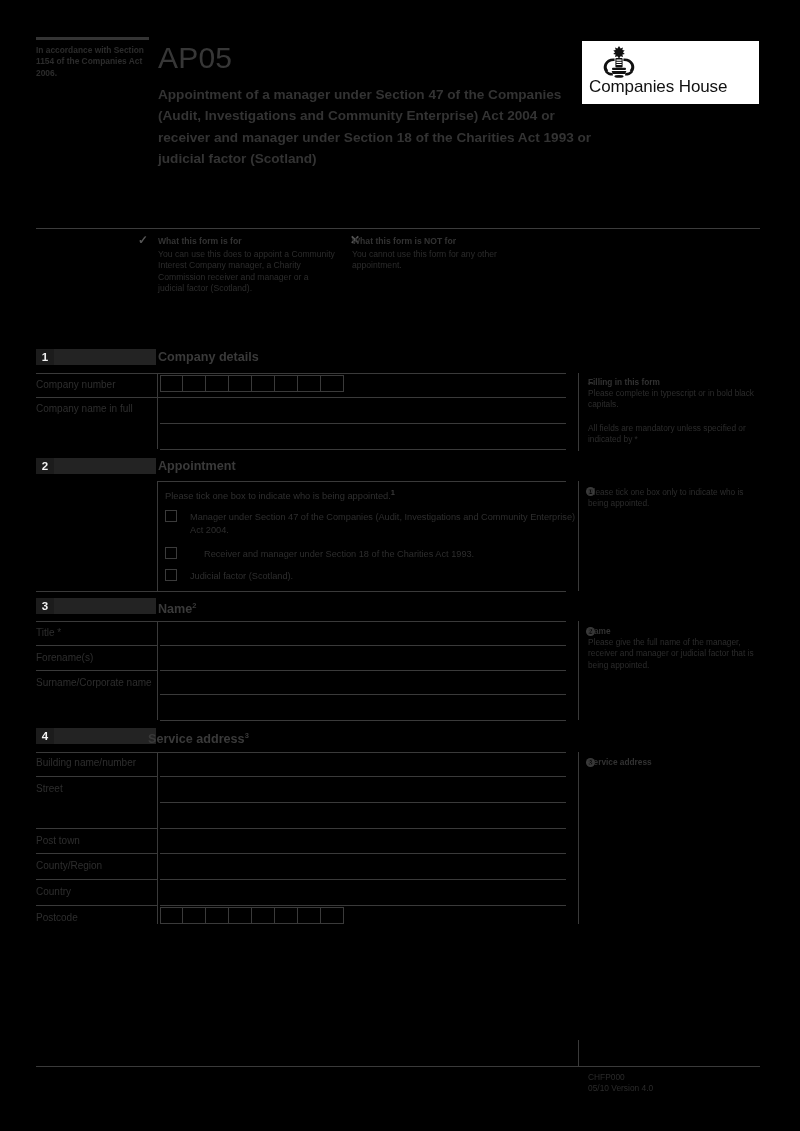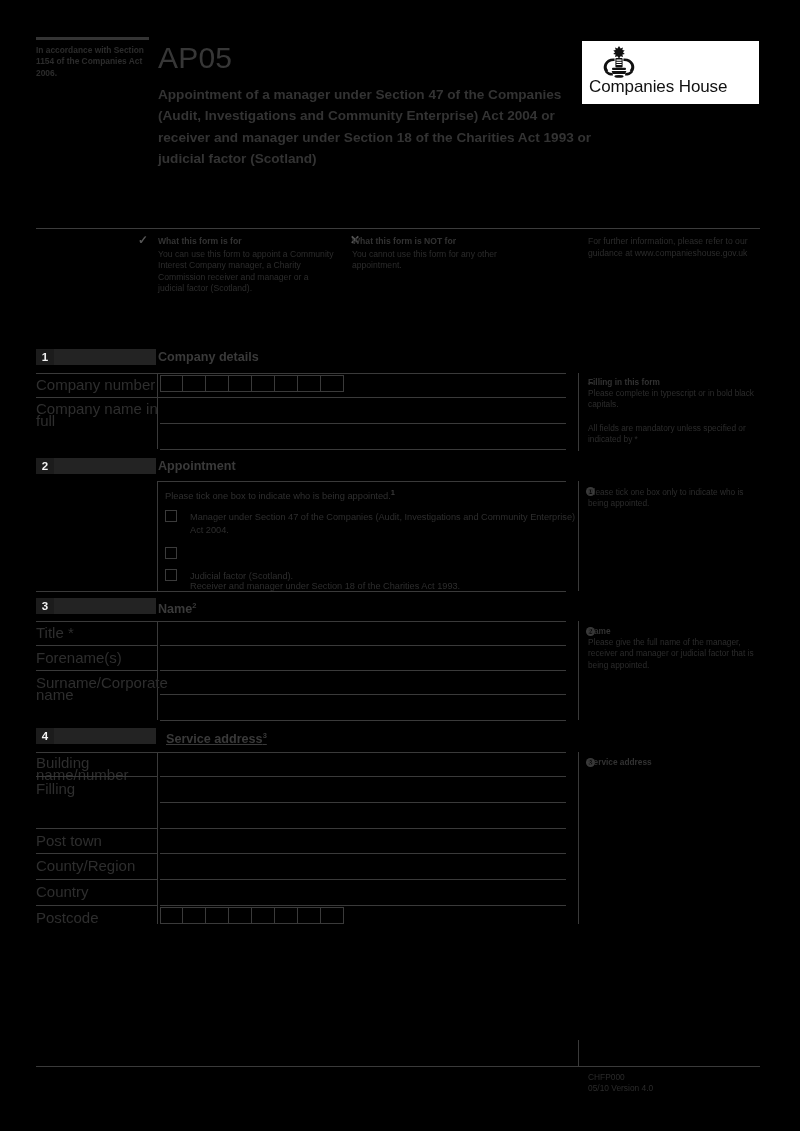--- a/index.html
+++ b/index.html
@@ -71,21 +71,21 @@
   .sec-title {
     position: absolute; font-size: 12.6px; font-weight: bold; color: #3a3a3a;
     line-height: 16px;
   }
   .sup {
     font-size: 7.5px; vertical-align: super; font-weight: bold; color: #3a3a3a;
   }
 
   
   .fld-label {
-    position: absolute; font-size: 15px; line-height: 12px; color: #2e2e2e;
+    position: absolute; font-size: 10px; line-height: 12px; color: #2e2e2e;
     width: 122px;
   }
   .fld-line { position: absolute; height: 1px; background: #3a3a3a; }
   .fld-vert { position: absolute; width: 1px; background: #3a3a3a; }
 
   
   .charbox-row { position: absolute; display: flex; }
   .charbox {
     width: 23px; height: 17px;
     border: 1px solid #3a3a3a; border-left: none;
@@ -157,32 +157,29 @@
       </g>
     </svg>
     <div class="logo-text">Companies House</div>
   </div>
 
   <div class="rule info-rule"></div>
 
   <div class="info-ic" style="left:138px; top:234px;">✓</div>
   <div class="info-col" style="left:158px; top:236px; width:178px;">
     <span class="info-head">What this form is for</span>
-    <span>You can use this form to appoint a Community Interest Company manager, a Charity Commission receiver and manager or a judicial factor (Scotland).</span>
+    <span>You can use this does to appoint a Community Interest Company manager, a Charity Commission receiver and manager or a judicial factor (Scotland).</span>
   </div>
 
   <div class="info-ic" style="left:350px; top:234px;">✕</div>
   <div class="info-col" style="left:352px; top:236px; width:190px;">
     <span class="info-head">What this form is NOT for</span>
     <span>You cannot use this form for any other appointment.</span>
   </div>
 
-  <div class="info-col" style="left:588px; top:236px; width:172px;">
-    <span>For further information, please refer to our guidance at www.companieshouse.gov.uk</span>
-  </div>
 
   <div class="sec-bar" style="left:36px; top:349px; width:120px;"></div>
   <div class="sec-num" style="left:36px; top:349px;">1</div>
   <div class="sec-title" style="left:158px; top:349px;">Company details</div>
 
   <div class="rule" style="left:36px; top:373px; width:530px;"></div>
   <div class="fld-vert" style="left:157px; top:373px; height:76px;"></div>
 
   <div class="fld-label" style="left:36px; top:379px;">Company number</div>
   <div class="charbox-row" style="left:160px; top:375px;">
@@ -209,21 +206,21 @@
   <div class="fld-vert" style="left:157px; top:481px; height:110px;"></div>
 
   <div class="cb-intro" style="left:165px; top:487px;">
     <span>Please tick one box to indicate who is being appointed.</span><span class="sup">1</span>
   </div>
 
   <div class="cbx" style="left:165px; top:510px;"></div>
   <div class="cb-text" style="left:190px; top:511px;">Manager under Section 47 of the Companies (Audit, Investigations and Community Enterprise) Act 2004.</div>
 
   <div class="cbx" style="left:165px; top:547px;"></div>
-  <div class="cb-text" style="left:190px; top:548px;margin-top:32px;">Receiver and manager under Section 18 of the Charities Act 1993.</div>
+  <div class="cb-text" style="left:204px; top:548px;">Receiver and manager under Section 18 of the Charities Act 1993.</div>
 
   <div class="cbx" style="left:165px; top:569px;"></div>
   <div class="cb-text" style="left:190px; top:570px;">Judicial factor (Scotland).</div>
 
   <div class="rule" style="left:36px; top:591px; width:530px;"></div>
 
   <div class="sec-bar" style="left:36px; top:598px; width:120px;"></div>
   <div class="sec-num" style="left:36px; top:598px;">3</div>
   <div class="sec-title" style="left:158px; top:598px;">
     <span>Name</span><span class="sup">2</span>
@@ -239,32 +236,32 @@
   <div class="fld-label" style="left:36px; top:652px;">Forename(s)</div>
   <div class="fld-line" style="left:160px; top:670px; width:406px;"></div>
   <div class="rule" style="left:36px; top:670px; width:121px;"></div>
 
   <div class="fld-label" style="left:36px; top:677px;">Surname/Corporate name</div>
   <div class="fld-line" style="left:160px; top:694px; width:406px;"></div>
   <div class="fld-line" style="left:160px; top:720px; width:406px;"></div>
 
   <div class="sec-bar" style="left:36px; top:728px; width:120px;"></div>
   <div class="sec-num" style="left:36px; top:728px;">4</div>
-  <div class="sec-title" style="left:166px; top:728px;text-decoration:underline;">
+  <div class="sec-title" style="left:148px; top:728px;">
     <span>Service address</span><span class="sup">3</span>
   </div>
 
   <div class="rule" style="left:36px; top:752px; width:530px;"></div>
   <div class="fld-vert" style="left:157px; top:752px; height:172px;"></div>
 
   <div class="fld-label" style="left:36px; top:757px;">Building name/number</div>
   <div class="fld-line" style="left:160px; top:776px; width:406px;"></div>
   <div class="rule" style="left:36px; top:776px; width:121px;"></div>
 
-  <div class="fld-label" style="left:36px; top:783px;">Filling</div>
+  <div class="fld-label" style="left:36px; top:783px;">Street</div>
   <div class="fld-line" style="left:160px; top:802px; width:406px;"></div>
   <div class="fld-line" style="left:160px; top:828px; width:406px;"></div>
   <div class="rule" style="left:36px; top:828px; width:121px;"></div>
 
   <div class="fld-label" style="left:36px; top:835px;">Post town</div>
   <div class="fld-line" style="left:160px; top:853px; width:406px;"></div>
   <div class="rule" style="left:36px; top:853px; width:121px;"></div>
 
   <div class="fld-label" style="left:36px; top:860px;">County/Region</div>
   <div class="fld-line" style="left:160px; top:879px; width:406px;"></div>

